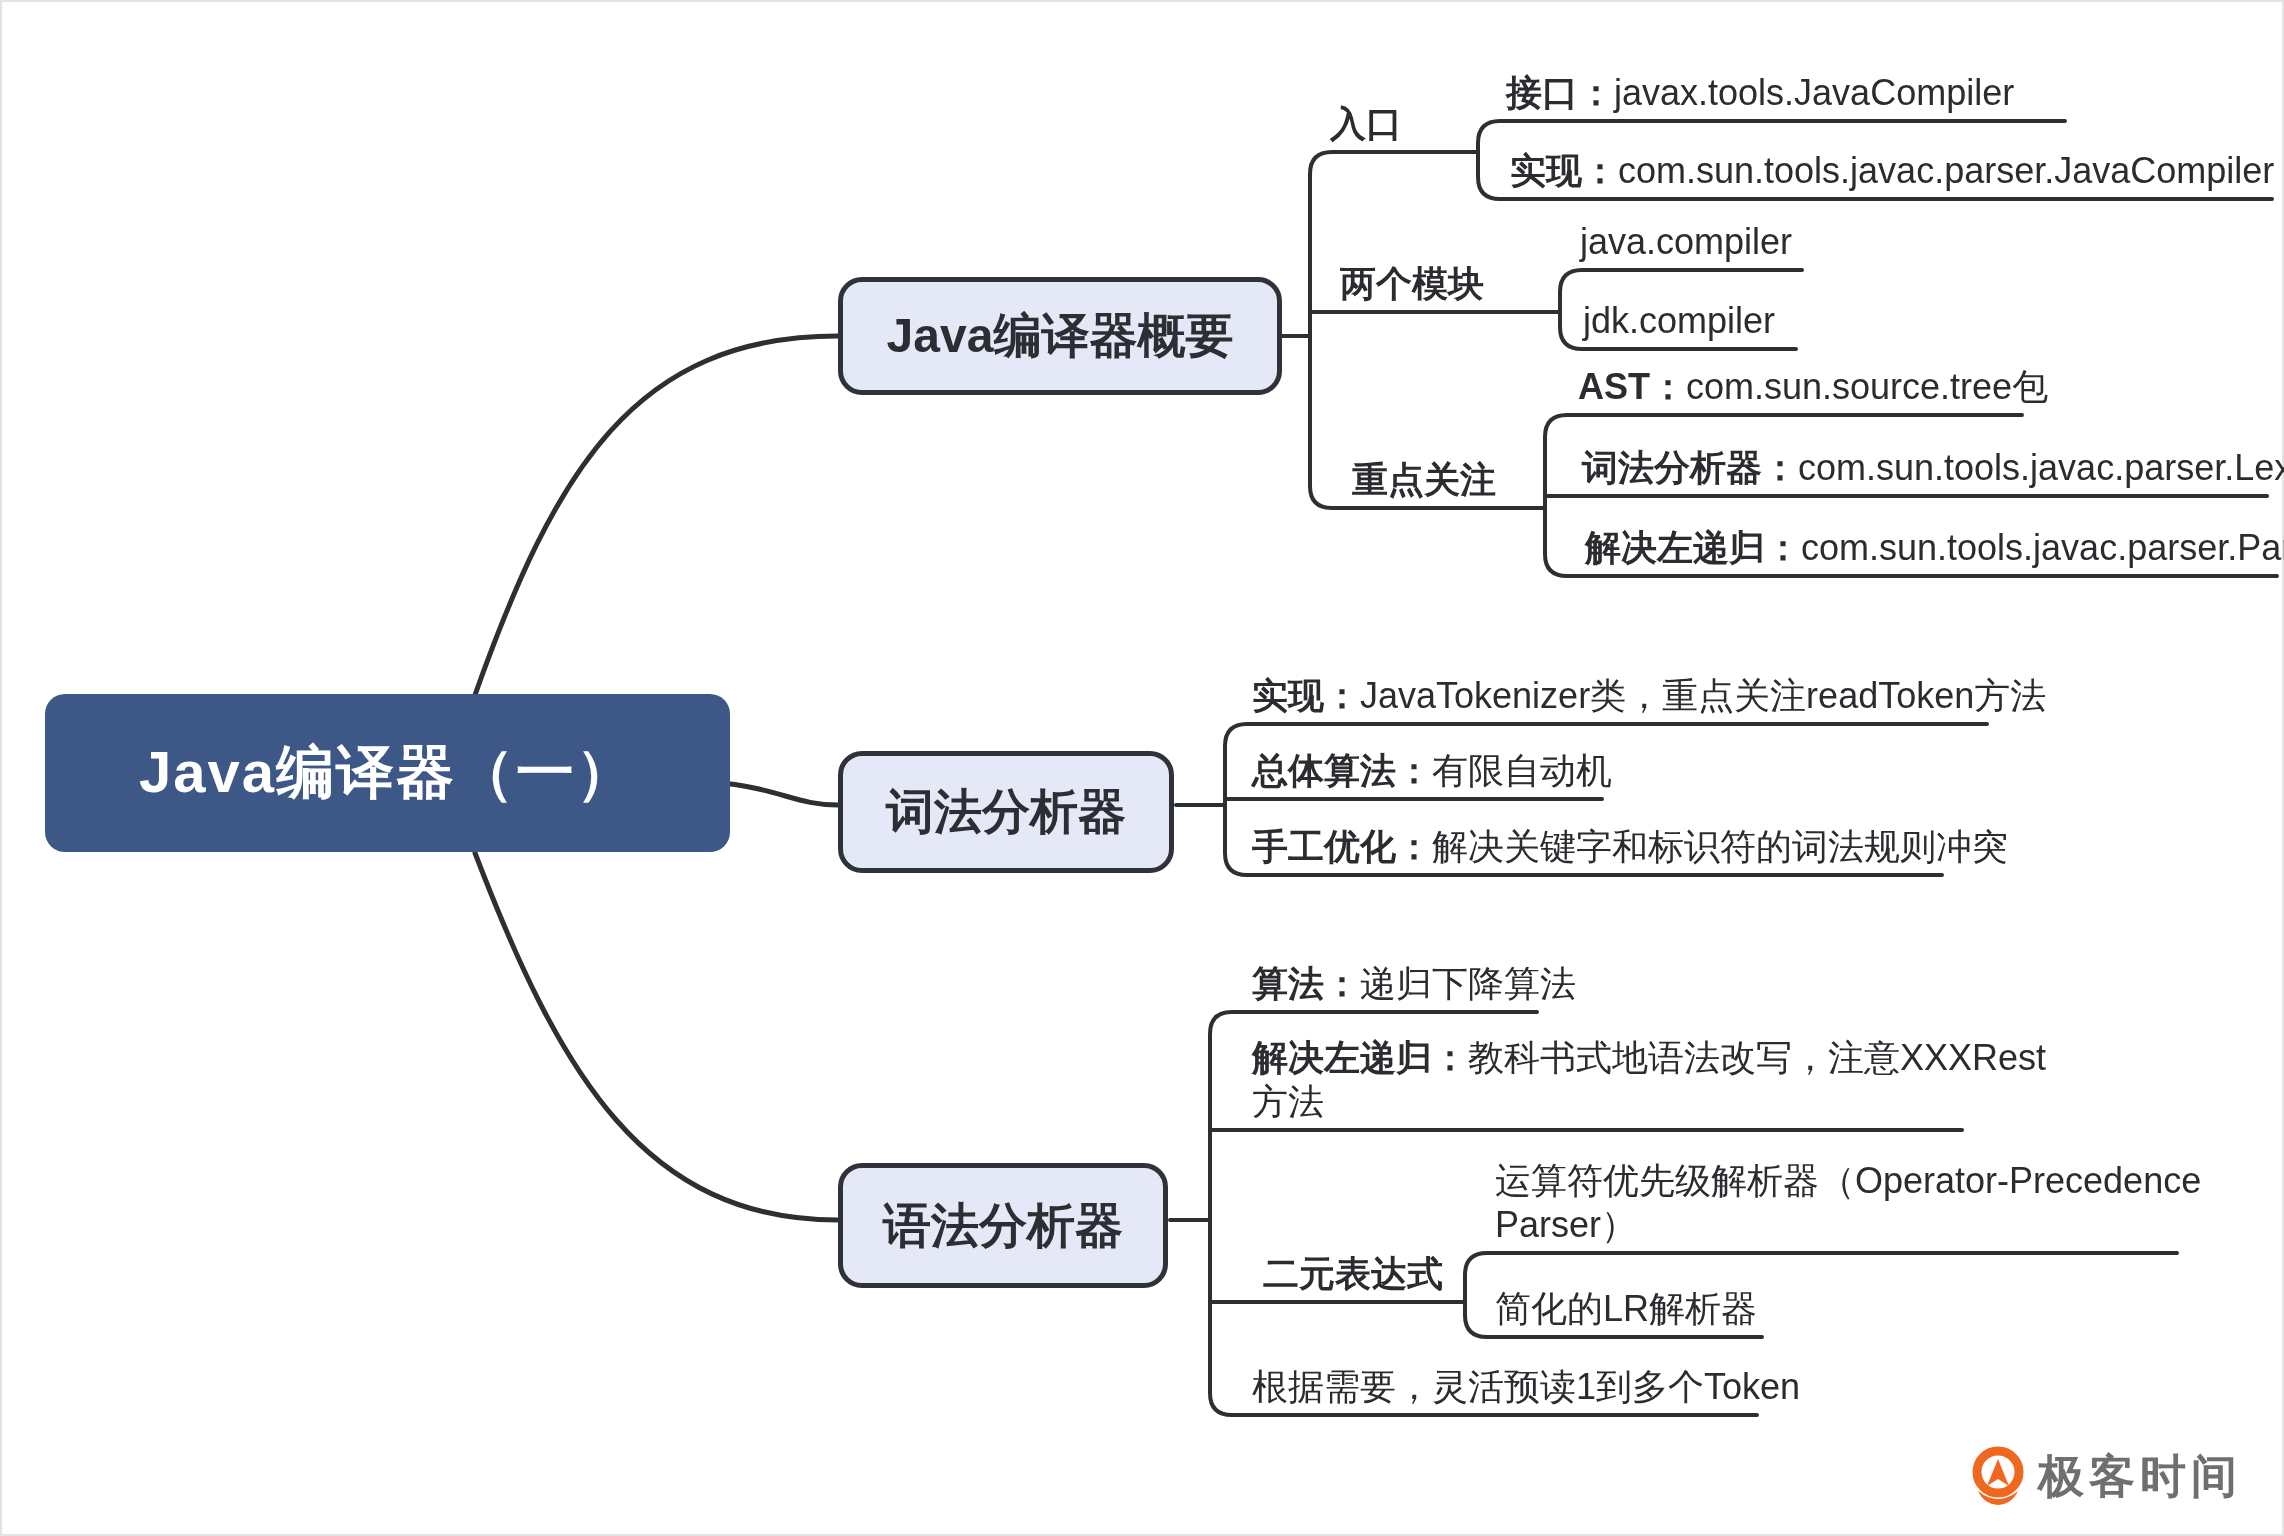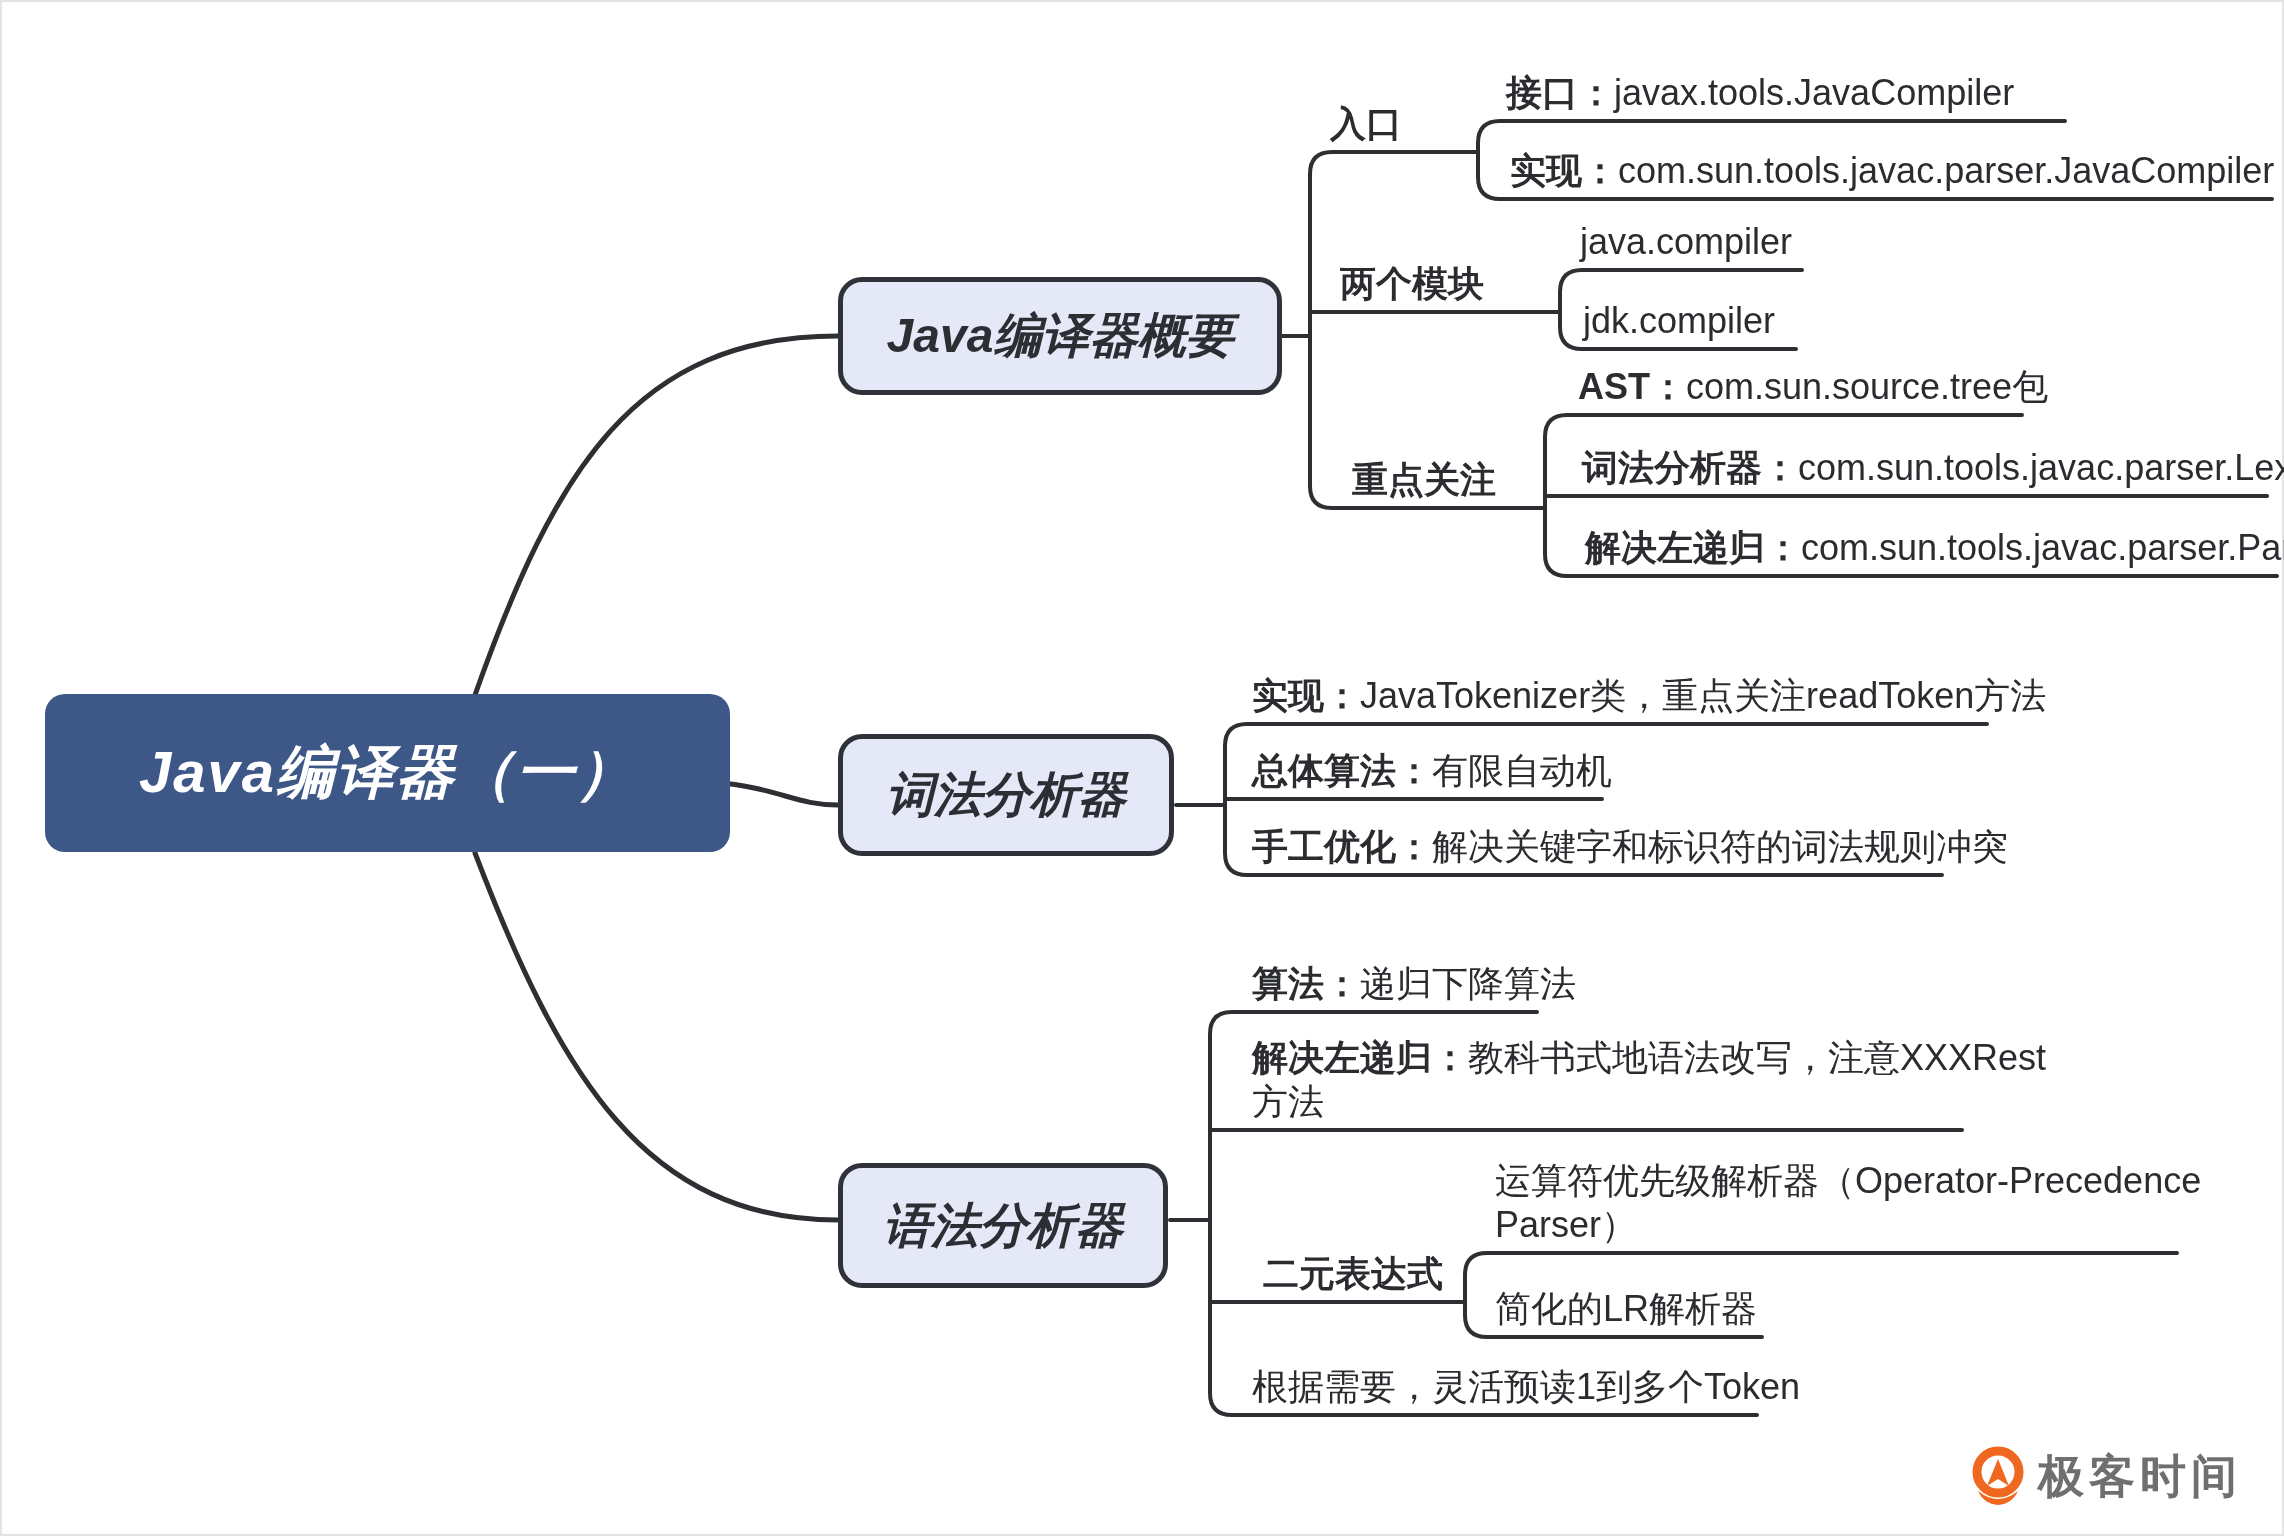--- a/index.html
+++ b/index.html
@@ -16,32 +16,31 @@
   #wires path.curve{stroke-width:5;}
   #wires path.wire{stroke-width:4;}
 
   .topic{
     position:absolute;
     display:flex;align-items:center;justify-content:center;
     box-sizing:border-box;
     border-radius:24px;
     font-weight:700;
     color:#2c2e33;
-    font-style:italic;
   }
   .topic.root{
     left:28px;top:694px;width:685px;height:158px;
     background:#3d5787;color:#ffffff;
     font-size:58px;letter-spacing:2px;border-radius:20px;margin-left:17px;
   }
   .topic.main{
     background:#e4e8f7;border:5px solid #2f3339;
   }
   .topic.b1{left:838px;top:277px;width:444px;height:118px;font-size:48px;}
-  .topic.b2{left:838px;top:734px;width:336px;height:122px;font-size:48px;}
+  .topic.b2{left:838px;top:751px;width:336px;height:122px;font-size:48px;}
   .topic.b3{left:838px;top:1163px;width:330px;height:125px;font-size:48px;}
 
   .item{
     position:absolute;
     font-size:36px;line-height:44px;
     color:#2a2c30;white-space:nowrap;
   }
   .item .lbl{font-weight:700;}
   .item .val{font-weight:400;}
   .item.glabel{font-weight:700;}

